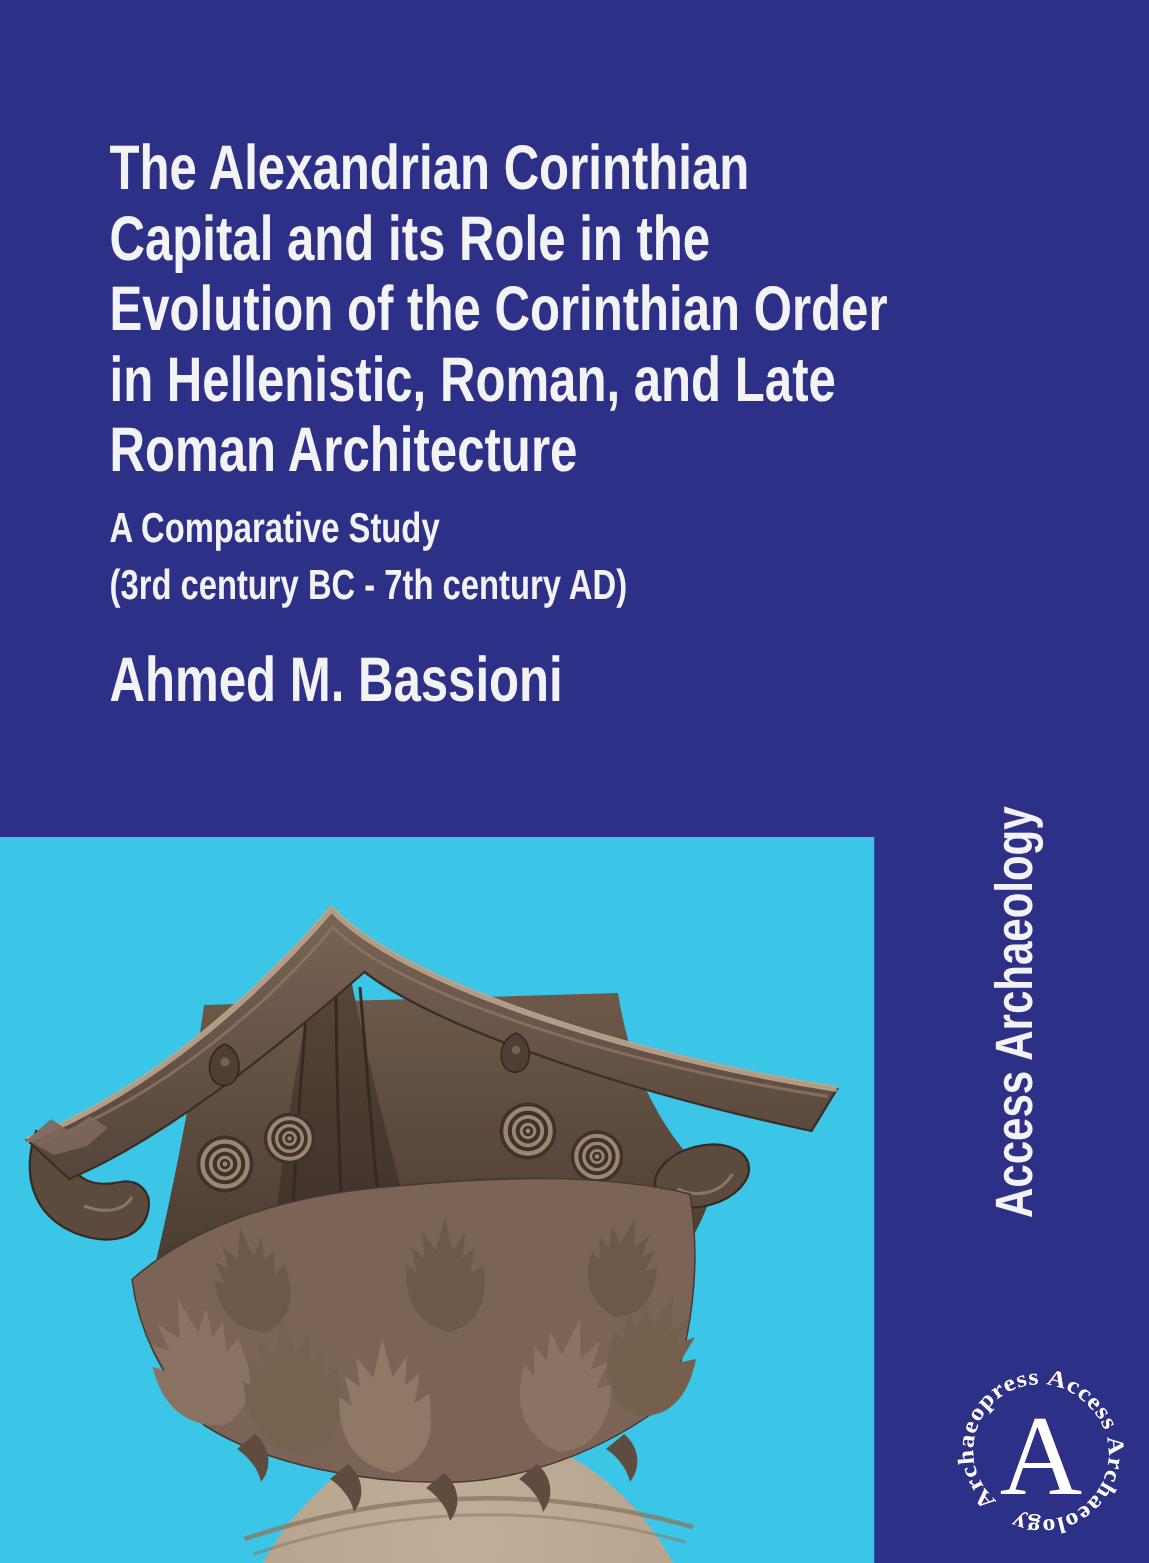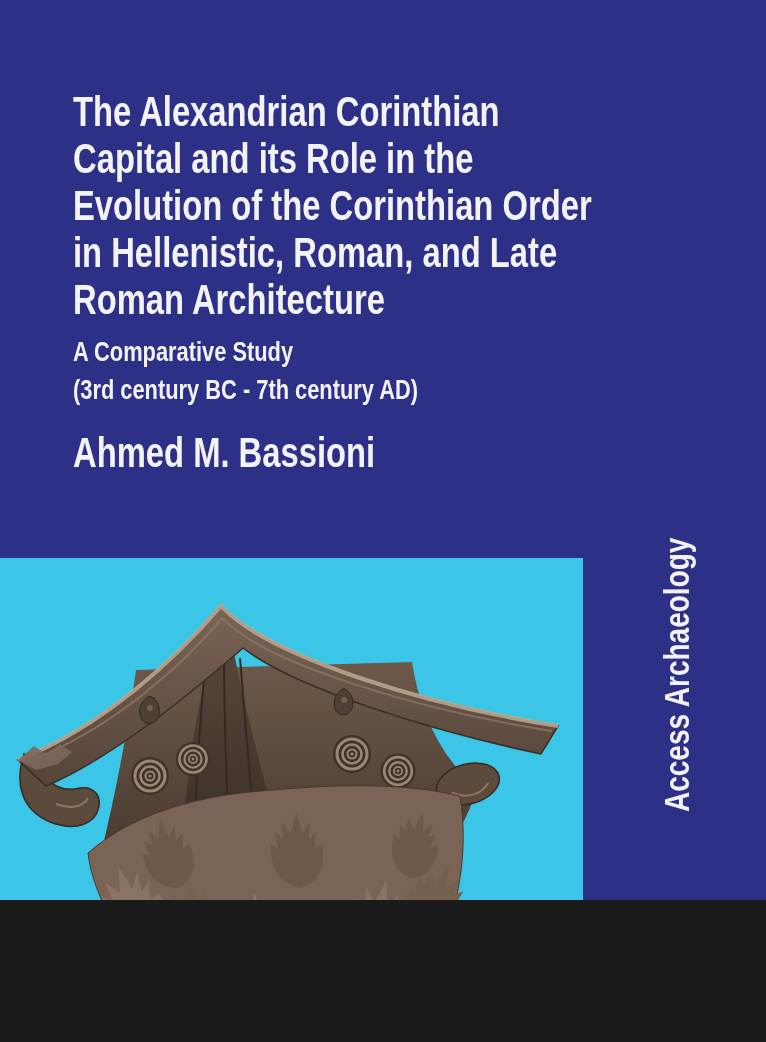--- a/index.html
+++ b/index.html
@@ -1,18 +1,18 @@
 <!DOCTYPE html>
 <html style="--navy: #2c3187; --cyan: #3bc6e7; --text: #f3f2f5; --stone_light: #b3a08a; --stone_mid: #7d6758; --stone_dark: #4a3a30;"><head>
 <meta charset="utf-8">
 <style>
   html,body{margin:0;padding:0;background:#1a1a1a;}
   .cover{
     position:relative;
-    width:766px;height:900px;
+    width:766px;height:1042px;
     background:var(--navy,#2c3187);
     overflow:hidden;
     font-family:"Liberation Sans",sans-serif;
   }
   
   .title-block{
     position:absolute;left:73px;top:88px;
     color:var(--text,#f3f2f5);
     font-weight:bold;font-size:42px;line-height:47px;
     transform:scaleX(0.78);transform-origin:left top;

